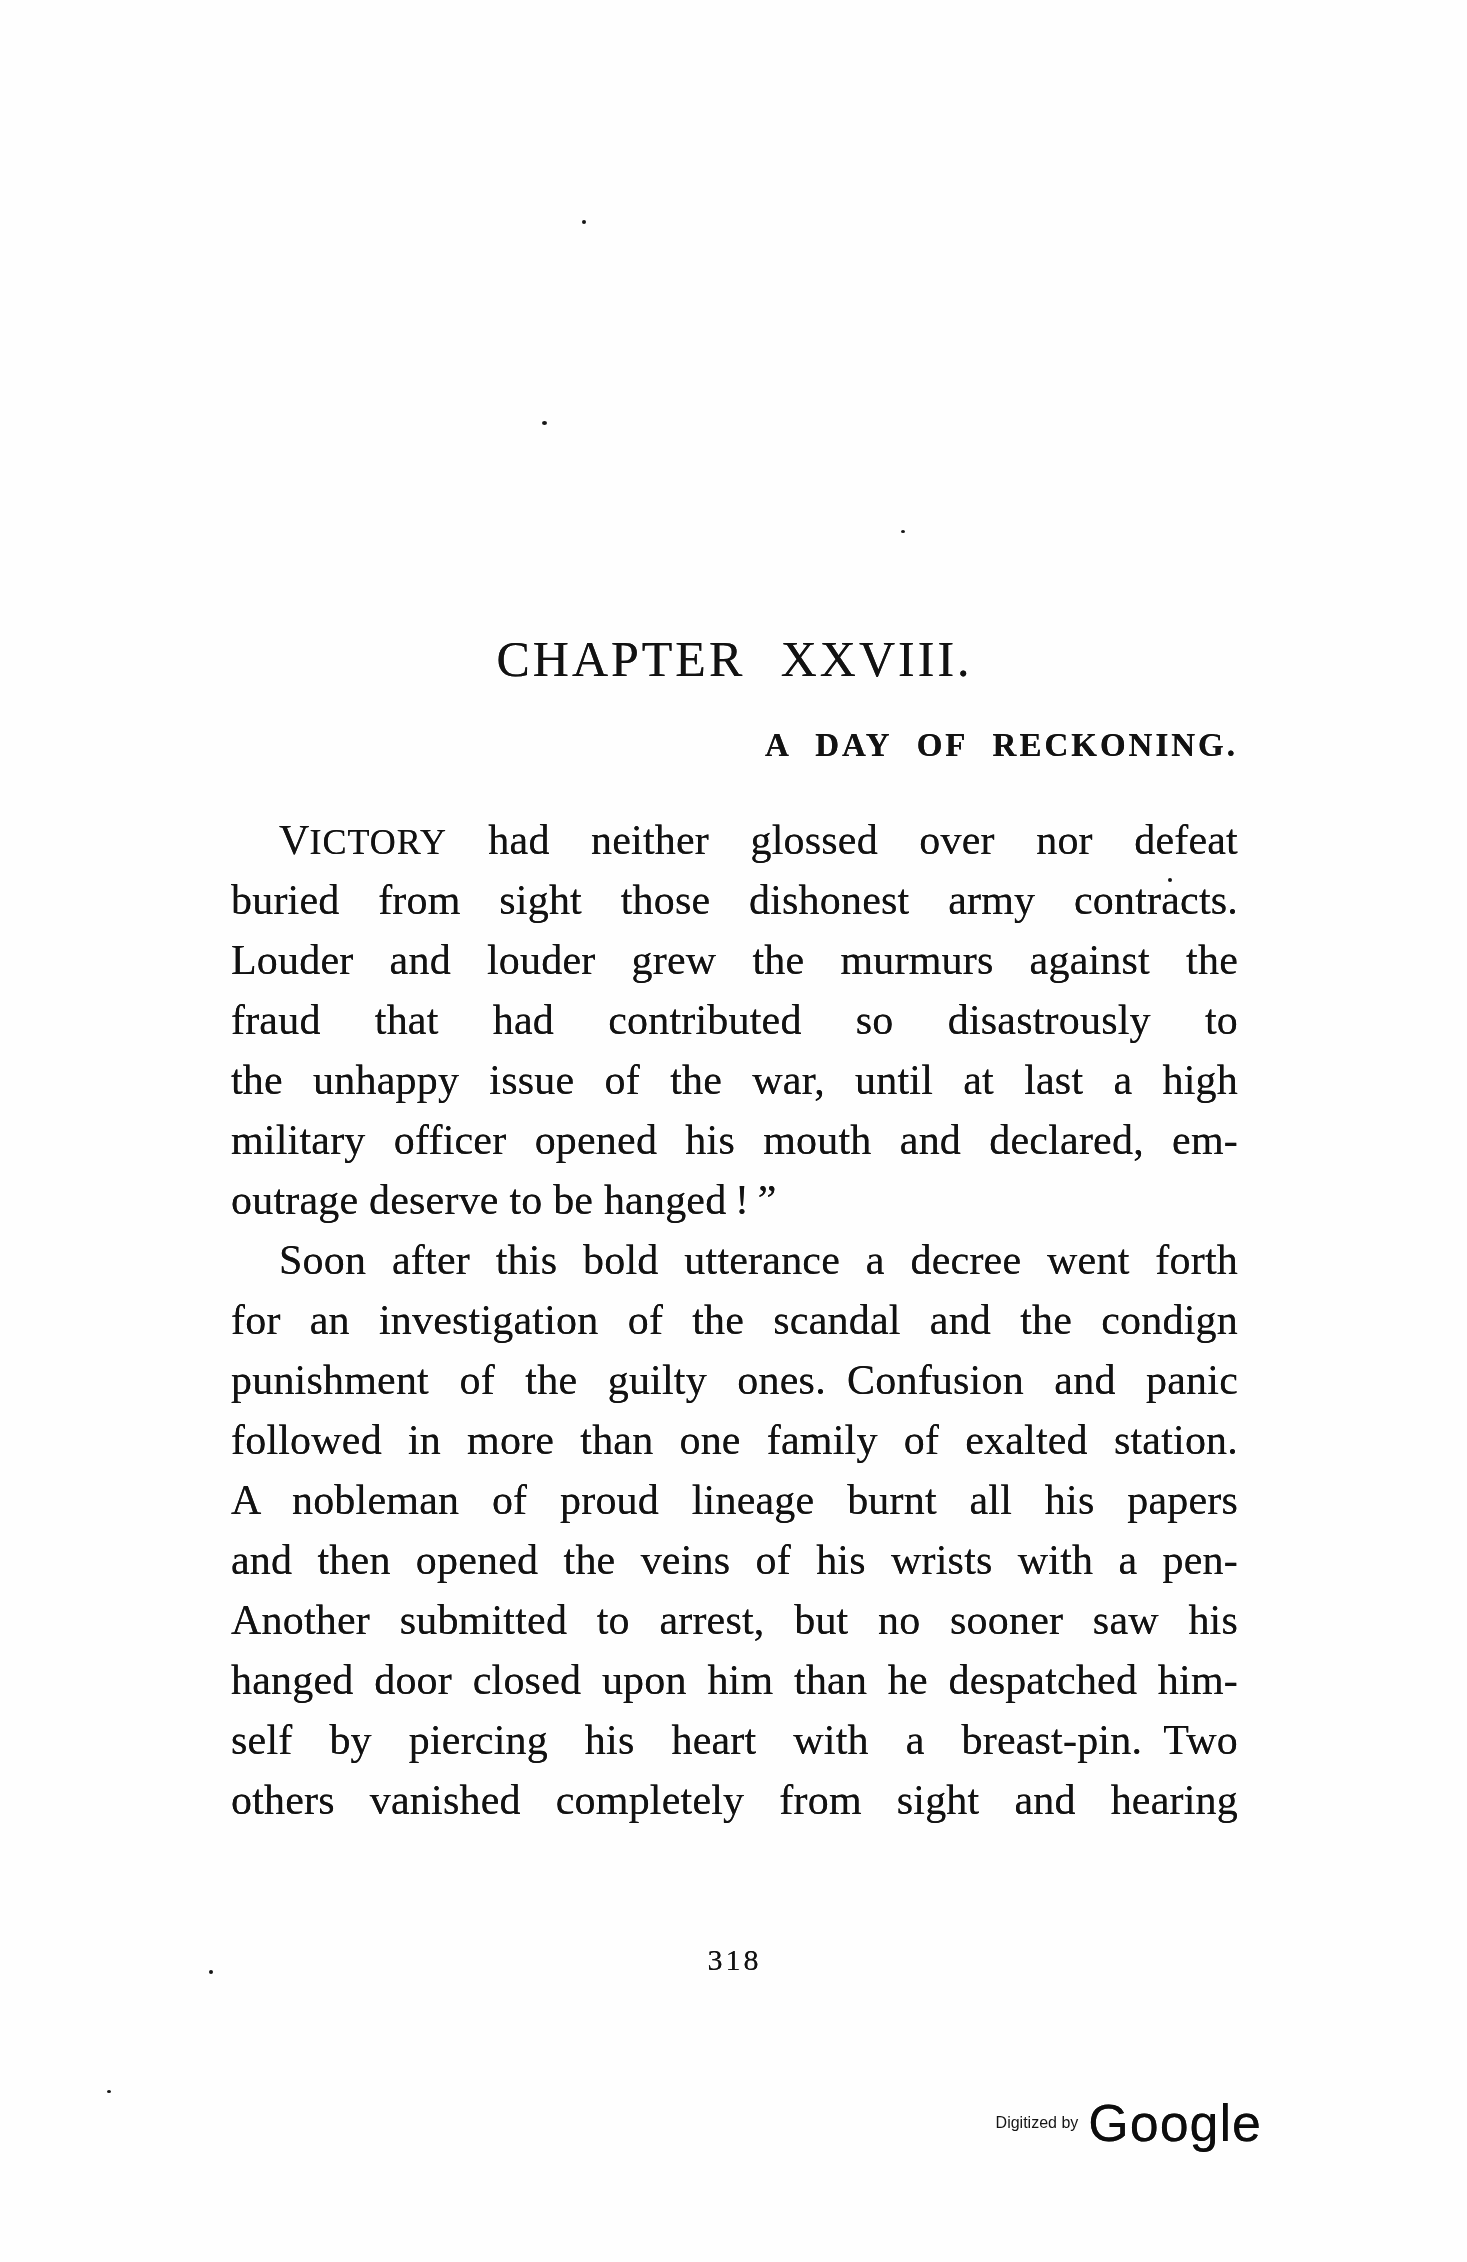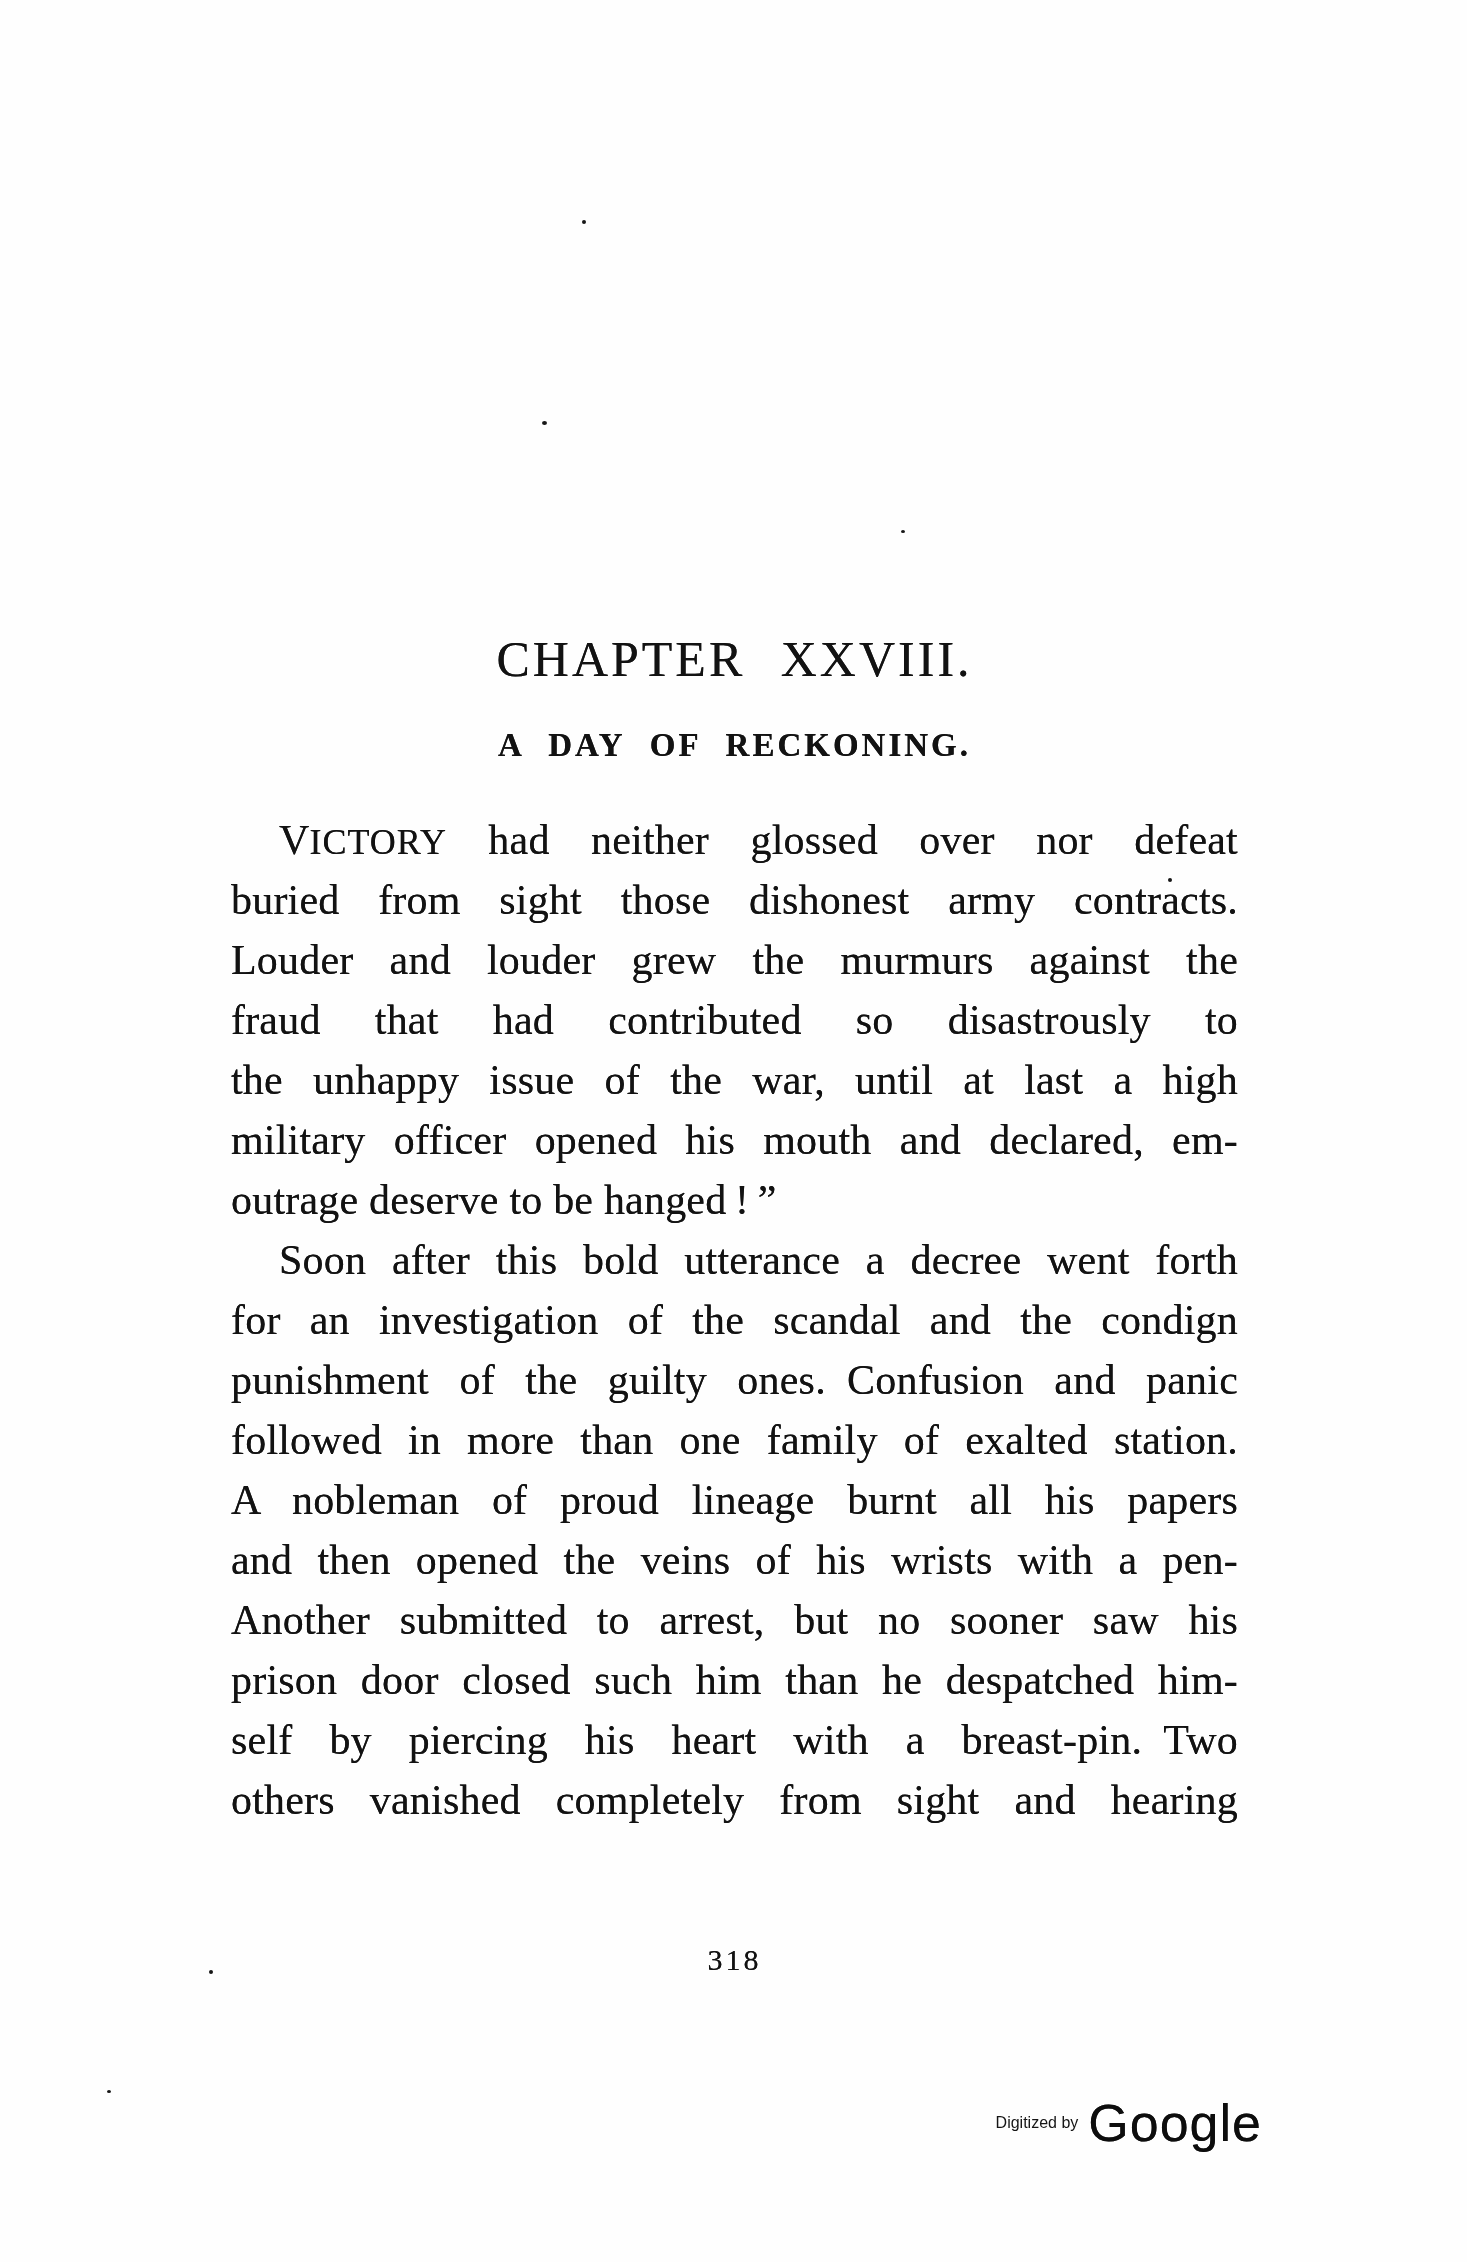--- a/index.html
+++ b/index.html
@@ -30,21 +30,21 @@
     word-spacing: 20px;
     white-space: nowrap;
   }
   .chapter-subtitle {
     position: absolute;
     left: 231px;
     top: 722px;
     width: 1007px;
     height: 46px;
     line-height: 46px;
-    text-align: center;
+    text-align: right;
     font-size: 33px;
     font-weight: 700;
     letter-spacing: 3px;
     word-spacing: 14px;
     white-space: nowrap;
   }
   .body-text {
     position: absolute;
     left: 231px;
     top: 810px;
@@ -116,21 +116,21 @@
     <div class="line">the unhappy issue of the war, until at last a high</div>
     <div class="line">military officer opened his mouth and declared, em-</div>
     <div class="line para-end">outrage deserve to be hanged ! ”</div>
     <div class="line indent">Soon after this bold utterance a decree went forth</div>
     <div class="line">for an investigation of the scandal and the condign</div>
     <div class="line">punishment of the guilty ones. Confusion and panic</div>
     <div class="line">followed in more than one family of exalted station.</div>
     <div class="line">A nobleman of proud lineage burnt all his papers</div>
     <div class="line">and then opened the veins of his wrists with a pen-</div>
     <div class="line">Another submitted to arrest, but no sooner saw his</div>
-    <div class="line">prison door closed such him than he despatched him-</div>
+    <div class="line">hanged door closed upon him than he despatched him-</div>
     <div class="line">self by piercing his heart with a breast-pin. Two</div>
     <div class="line">others vanished completely from sight and hearing</div>
   </div>
 
   <div class="page-number">318</div>
 
   <div class="footer">
     <span class="digitized">Digitized by</span>
       <span class="google">Google</span>
   </div>

